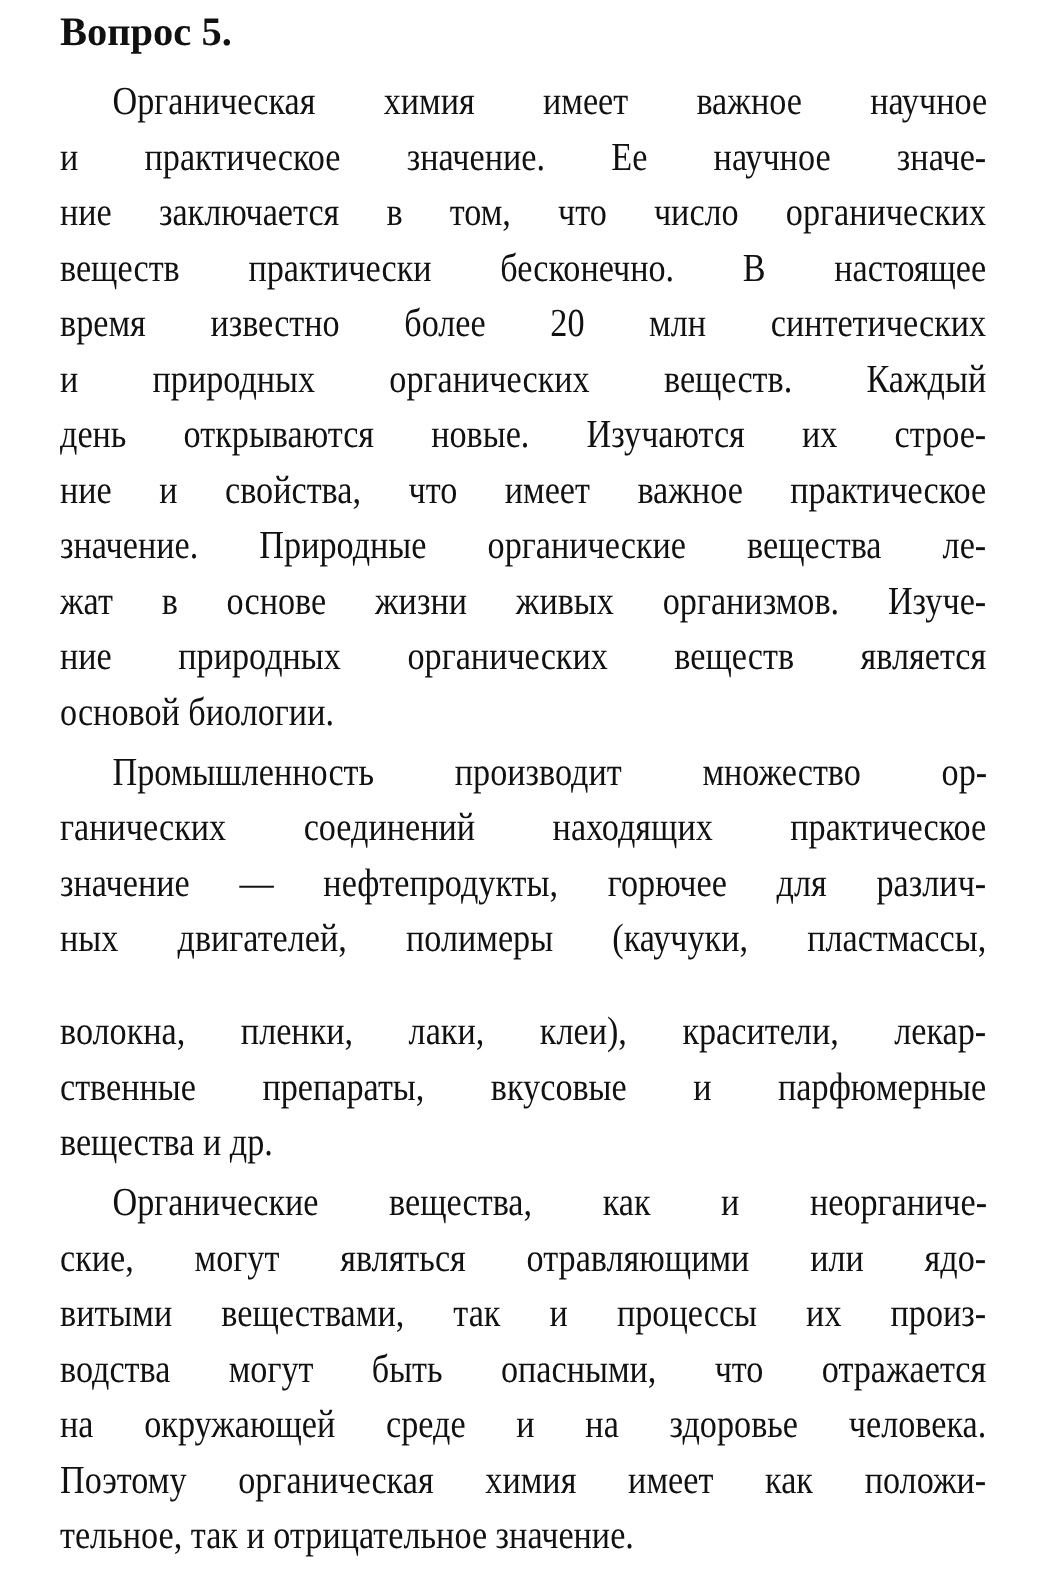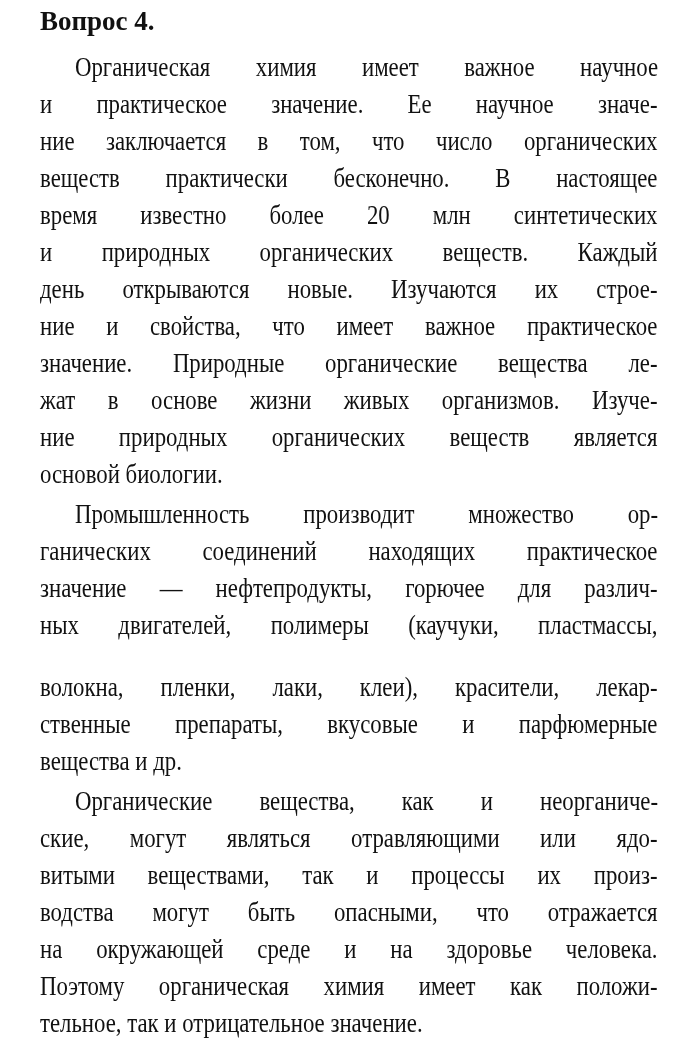--- a/index.html
+++ b/index.html
@@ -20,21 +20,21 @@
     .line.indent { left: 75px; width: 583px; }
     .line.last { text-align-last: left; }
     .lw { display: block; width: 718px; text-align: justify; text-align-last: justify; }
     .indent .lw { width: 678px; }
     .last .lw { text-align-last: left; }
   </style>
 </head>
 <body>
 
 <div class="page">
-  <div class="title">Вопрос 4.</div>
+  <div class="title">Вопрос 5.</div>
 
   <div class="line indent" style="top:50px">
       <span class="lw">Органическая химия имеет важное научное</span>
     </div>
   <div class="line" style="top:87px">
       <span class="lw">и практическое значение. Ее научное значе-</span>
     </div>
   <div class="line" style="top:124px">
       <span class="lw">ние заключается в том, что число органических</span>
     </div>

